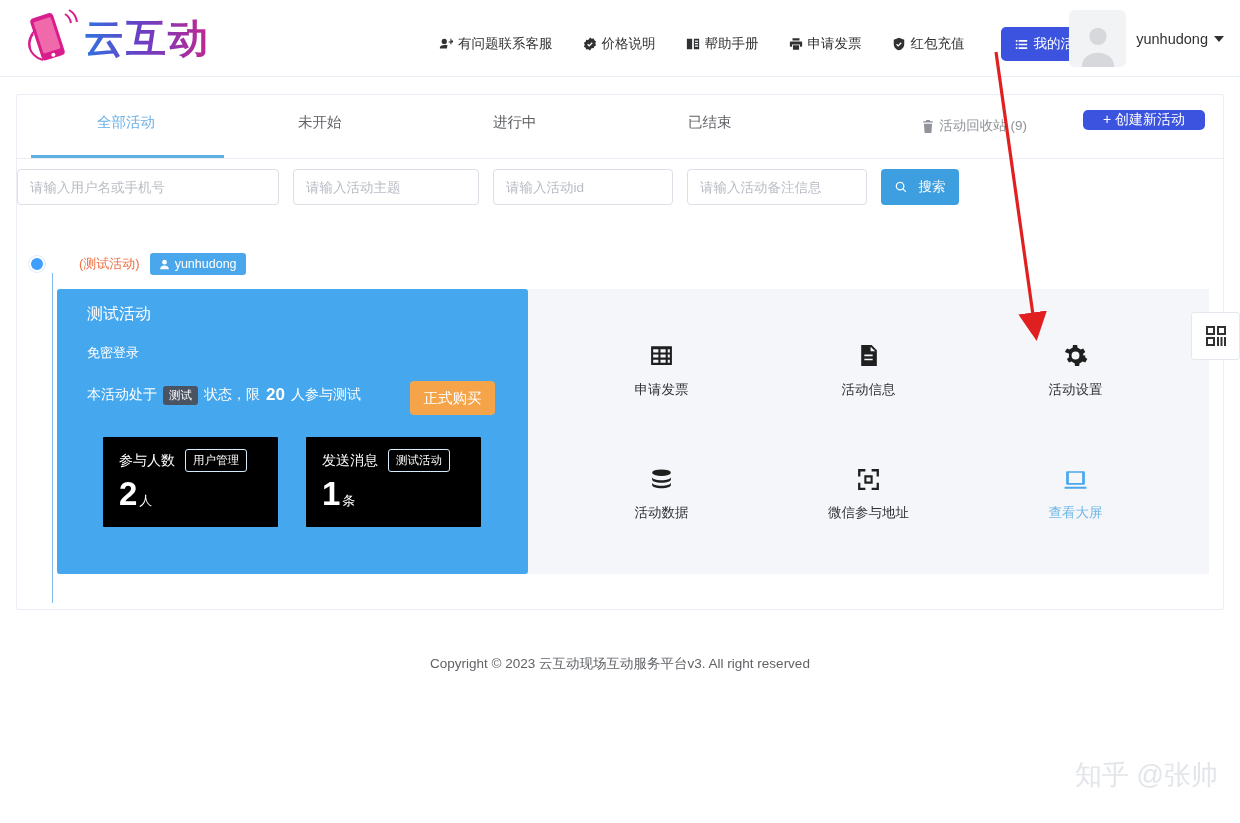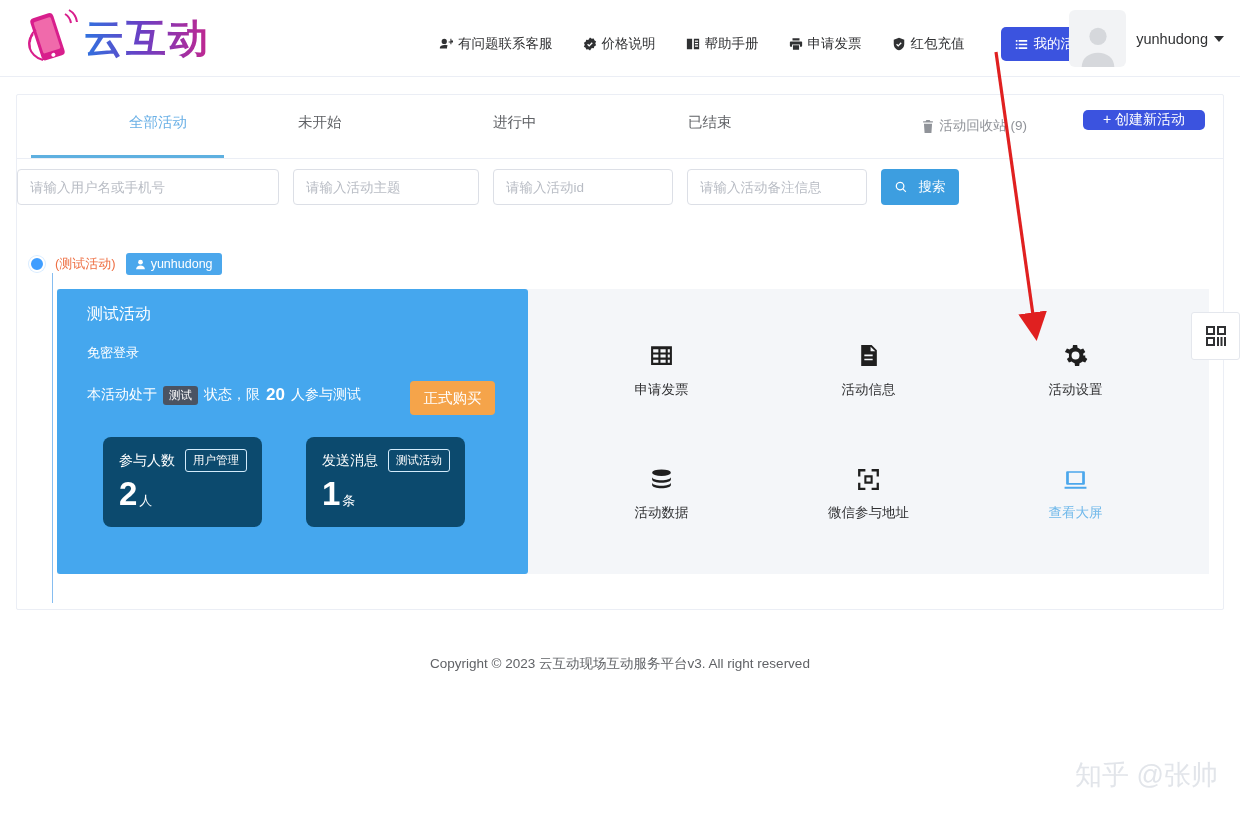--- a/index.html
+++ b/index.html
@@ -87,21 +87,21 @@
   .sinput.w3 { width: 180px; } .sinput.w4 { width: 180px; }
   .btn-search {
     height: 36px; width: 78px; background: #3d9ee0; color: #fff; border: none; border-radius: 4px;
     font-size: 13.5px; cursor: pointer; display: flex; align-items: center; justify-content: center; gap: 12px;
   }
   .btn-search svg { width: 12px; height: 12px; fill: #fff; }
 
   
   .act-head { position: absolute; left: 12px; top: 158px; display: flex; align-items: center; gap: 10px; }
   .dot { width: 16px; height: 16px; border-radius: 50%; background: #409eff; border: 2px solid #fff; box-shadow: 0 0 0 1px #d9ecff; }
-  .act-test-label { font-size: 13px; color: #ee6f43; }
+  .act-test-label { font-size: 13px; color: #ee6f43; margin-left: 24px; }
   .owner-tag {
     background: #4ba7ec; color: #fff; font-size: 12.5px; border-radius: 3px;
     padding: 4px 9px; display: flex; align-items: center; gap: 5px; cursor: pointer;
   }
   .owner-tag svg { width: 11px; height: 11px; fill: #fff; }
 
   .timeline-line { position: absolute; left: 35px; top: 178px; width: 1px; height: 330px; background: #86bdf0; }
 
   .card-row {
     position: absolute; left: 40px; top: 194px; width: 1152px; height: 285px;
@@ -115,22 +115,22 @@
   .bc-sub { position: absolute; left: 30px; top: 55px; font-size: 13px; }
   .bc-status { position: absolute; left: 30px; top: 96px; font-size: 14px; display: flex; align-items: center; gap: 6px; white-space: nowrap; }
   .badge-test { background: #4a5362; color: #fff; font-size: 11.5px; padding: 2px 6px; border-radius: 3px; }
   .bc-num { font-size: 17px; font-weight: bold; }
   .btn-buy {
     position: absolute; left: 353px; top: 92px; background: #f5a council; background: #f5a44a;
     color: #fff; font-size: 14.5px; border: none; border-radius: 4px;
     width: 85px; height: 34px; cursor: pointer;
   }
   .stat-card {
-    position: absolute; top: 148px; width: 159px; height: 90px;
-    background: #0c4a6e; border-radius: 8px;
+    position: absolute; top: 148px; width: 175px; height: 90px;
+    background: #000000; border-radius: 1px;
   }
   .stat-card.s1 { left: 46px; } .stat-card.s2 { left: 249px; }
   .stat-top { position: absolute; left: 16px; top: 12px; display: flex; align-items: center; gap: 10px; }
   .stat-lbl { font-size: 14px; color: #fff; }
   .stat-btn {
     border: 1px solid #d3ebfb; border-radius: 3px; color: #fff; font-size: 11.5px;
     padding: 3px 7px; background: transparent; cursor: pointer; white-space: nowrap;
   }
   .stat-val { position: absolute; left: 16px; top: 40px; font-size: 33px; font-weight: bold; color: #fff; line-height: 1; }
   .stat-unit { font-size: 13px; font-weight: normal; margin-left: 2px; }
@@ -261,21 +261,21 @@
       <div class="username">
         <span>yunhudong</span>
         <span class="caret"></span>
       </div>
     </div>
   </div>
 
   <div class="panel">
 
     <div class="tabsbar">
-      <div class="tab active" style="left:112px;">全部活动</div>
+      <div class="tab active" style="left:80px;">全部活动</div>
       <div class="tab" style="left:281px;">未开始</div>
       <div class="tab" style="left:476px;">进行中</div>
       <div class="tab" style="left:671px;">已结束</div>
       <div class="tab-underline"></div>
 
       <div class="recycle">
         <span style="display:inline-flex;">
           <svg viewBox="0 0 14 16">
               <path d="M5 0h4l1 1.5h3V3H1V1.5h3L5 0zM2 4.5h10L11.2 16H2.8L2 4.5z"></path>
             </svg>

